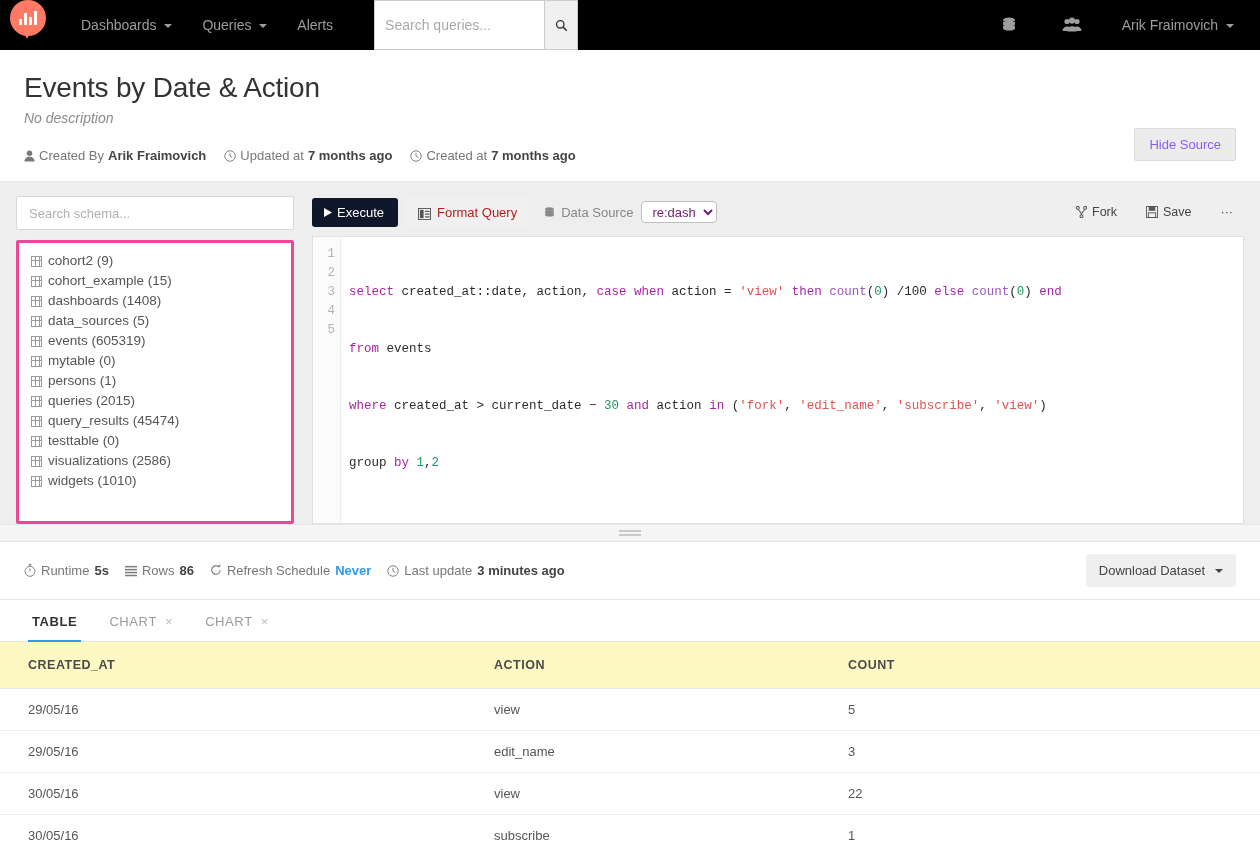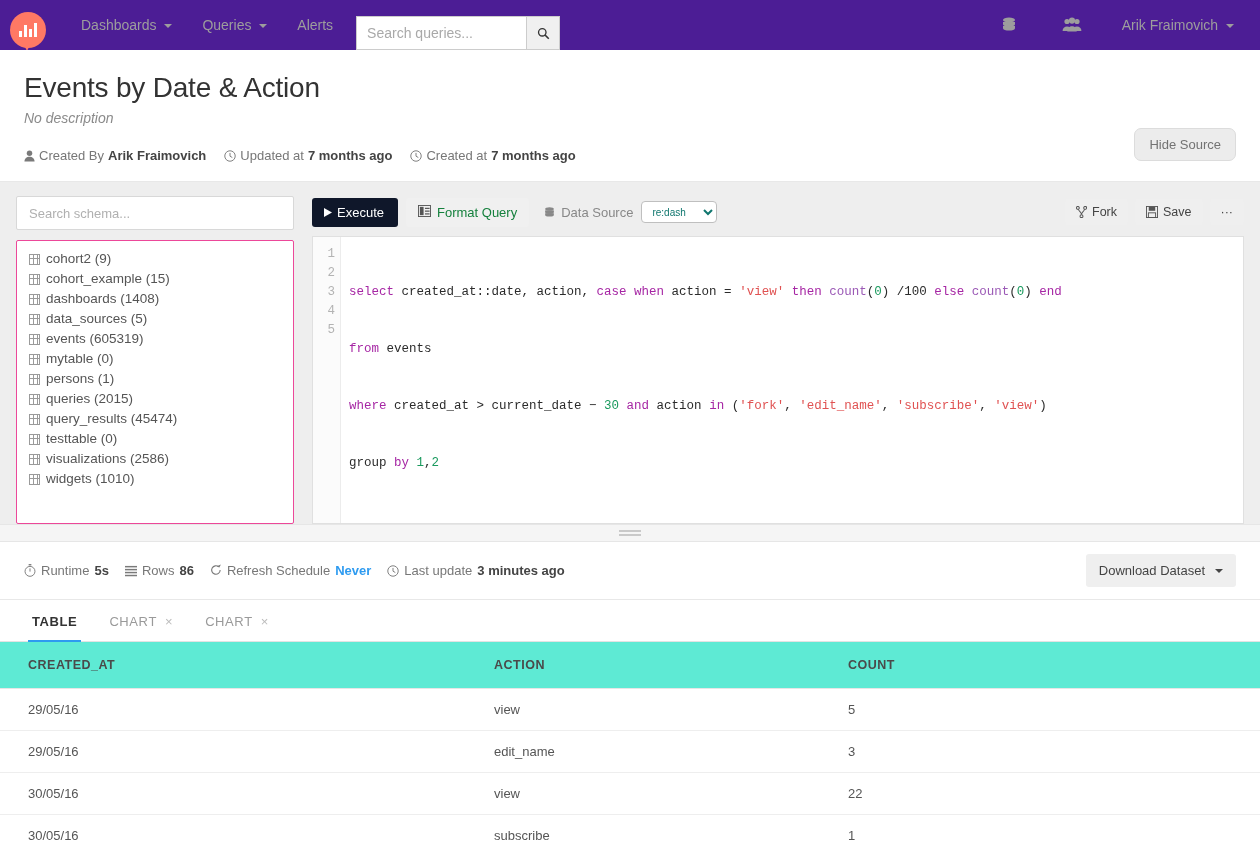--- a/index.html
+++ b/index.html
@@ -8,23 +8,23 @@
     width: 1260px; height: 841px;
     overflow: hidden;
     background: #ffffff;
     font-family: "Liberation Sans", sans-serif;
     color: #333;
   }
 
   
   .navbar {
     height: 50px;
-    background: #4c1d95;
+    background: #000000;
     display: flex;
-    align-items: flex-end;
+    align-items: flex-start;
     padding: 0 14px 0 10px;
     position: relative;
   }
   .logo {
     width: 38px; height: 38px;
     position: relative;
     margin-right: 18px;
     flex: 0 0 auto;
   }
   .logo .bubble {
@@ -66,23 +66,23 @@
     display: inline-block;
     width: 0; height: 0;
     margin-left: 4px;
     vertical-align: middle;
     border-top: 4px solid #9d9d9d;
     border-left: 4px solid transparent;
     border-right: 4px solid transparent;
   }
   .nav-search {
     display: flex;
-    margin-left: 8px;
+    margin-left: 26px;
     align-items: stretch;
-    height: 34px;
+    height: 50px;
   }
   .nav-search input {
     width: 170px;
     border: 1px solid #cccccc;
     border-right: none;
     background: #fff;
     font-size: 14px;
     padding: 0 10px;
     color: #555;
     outline: none;
@@ -146,23 +146,23 @@
     color: #777;
     gap: 18px;
   }
   .meta-item { display: flex; align-items: center; gap: 4px; white-space: nowrap;}
   .meta-item b { color: #444; font-weight: bold; }
   .hide-source-btn {
     position: absolute;
     right: 24px; top: 78px;
     background: #ececec;
     border: 1px solid #dcdcdc;
-    border-radius: 7px;
+    border-radius: 2px;
     font-size: 13px;
-    color: #737373;
+    color: #8b5cf6;
     padding: 8px 14px;
     cursor: pointer;
     font-family: "Liberation Sans", sans-serif;
   }
 
   
   .editor-wrap {
     background: #eeeeee;
     padding: 14px 16px 0 16px;
     display: flex;
@@ -182,21 +182,21 @@
     font-size: 13px;
     color: #555;
     outline: none;
     border-radius: 2px;
     font-family: "Liberation Sans", sans-serif;
   }
   .schema-search::placeholder { color: #b0b0b0; }
   .schema-list {
     margin-top: 10px;
     background: #fff;
-    border: 1px solid #ec4899;
+    border: 3px solid #ec4899;
     border-radius: 2px;
     flex: 1;
     padding: 8px 8px 8px 0;
     overflow: hidden;
   }
   .schema-item {
     display: flex; align-items: center;
     gap: 6px;
     padding: 1px 12px;
     font-size: 13.5px;
@@ -236,42 +236,42 @@
     padding: 7px 14px 7px 12px;
     cursor: pointer;
     display: flex; align-items: center; gap: 5px;
     font-family: "Liberation Sans", sans-serif;
   }
   .btn-plain {
     background: #f0f0f0;
     border: none;
     border-radius: 3px;
     font-size: 13px;
-    color: #15803d;
+    color: #b91c1c;
     padding: 7px 12px;
     cursor: pointer;
-    display: flex; align-items: flex-start; gap: 6px;
+    display: flex; align-items: flex-end; gap: 6px;
     font-family: "Liberation Sans", sans-serif;
     white-space: nowrap;
   }
   .ds-label {
     display: flex; align-items: center; gap: 5px;
     font-size: 13px; color: #888;
     margin-left: 6px;
     white-space: nowrap;
   }
   .ds-select {
-    font-size: 10px;
+    font-size: 13px;
     font-family: "Liberation Sans", sans-serif;
     border: 1px solid #bfbfbf;
     border-radius: 4px;
     background: #fff;
     height: 22px;
     padding: 0 2px 0 6px;
-    color: #0f766e;
+    color: #701a75;
     width: 76px;
   }
   .toolbar-right { margin-left: auto; display: flex; gap: 7px; }
   .btn-sm {
     background: #efefef;
     border: none; border-radius: 3px;
     font-size: 12.5px; color: #444;
     padding: 6px 11px; cursor: pointer;
     display:flex; align-items:center; gap:5px;
     font-family: "Liberation Sans", sans-serif;
@@ -384,21 +384,21 @@
     table-layout: fixed;
   }
   .result-table th {
     text-align: left;
     font-size: 12.5px;
     letter-spacing: 0.5px;
     color: #4a4a4a;
     font-weight: bold;
     padding: 16px 8px 16px 0;
     border-bottom: 1px solid #e6e6e6;
-    background: #5eead4;
+    background: #fef9c3;
     cursor: pointer;
   }
   .result-table td {
     font-size: 13px;
     color: #555;
     padding: 13px 8px 13px 0;
     border-bottom: 1px solid #eeeeee;
   }
   .result-table .c1 { padding-left: 28px; width: 494px; }
   .result-table .c2 { width: 354px; }

